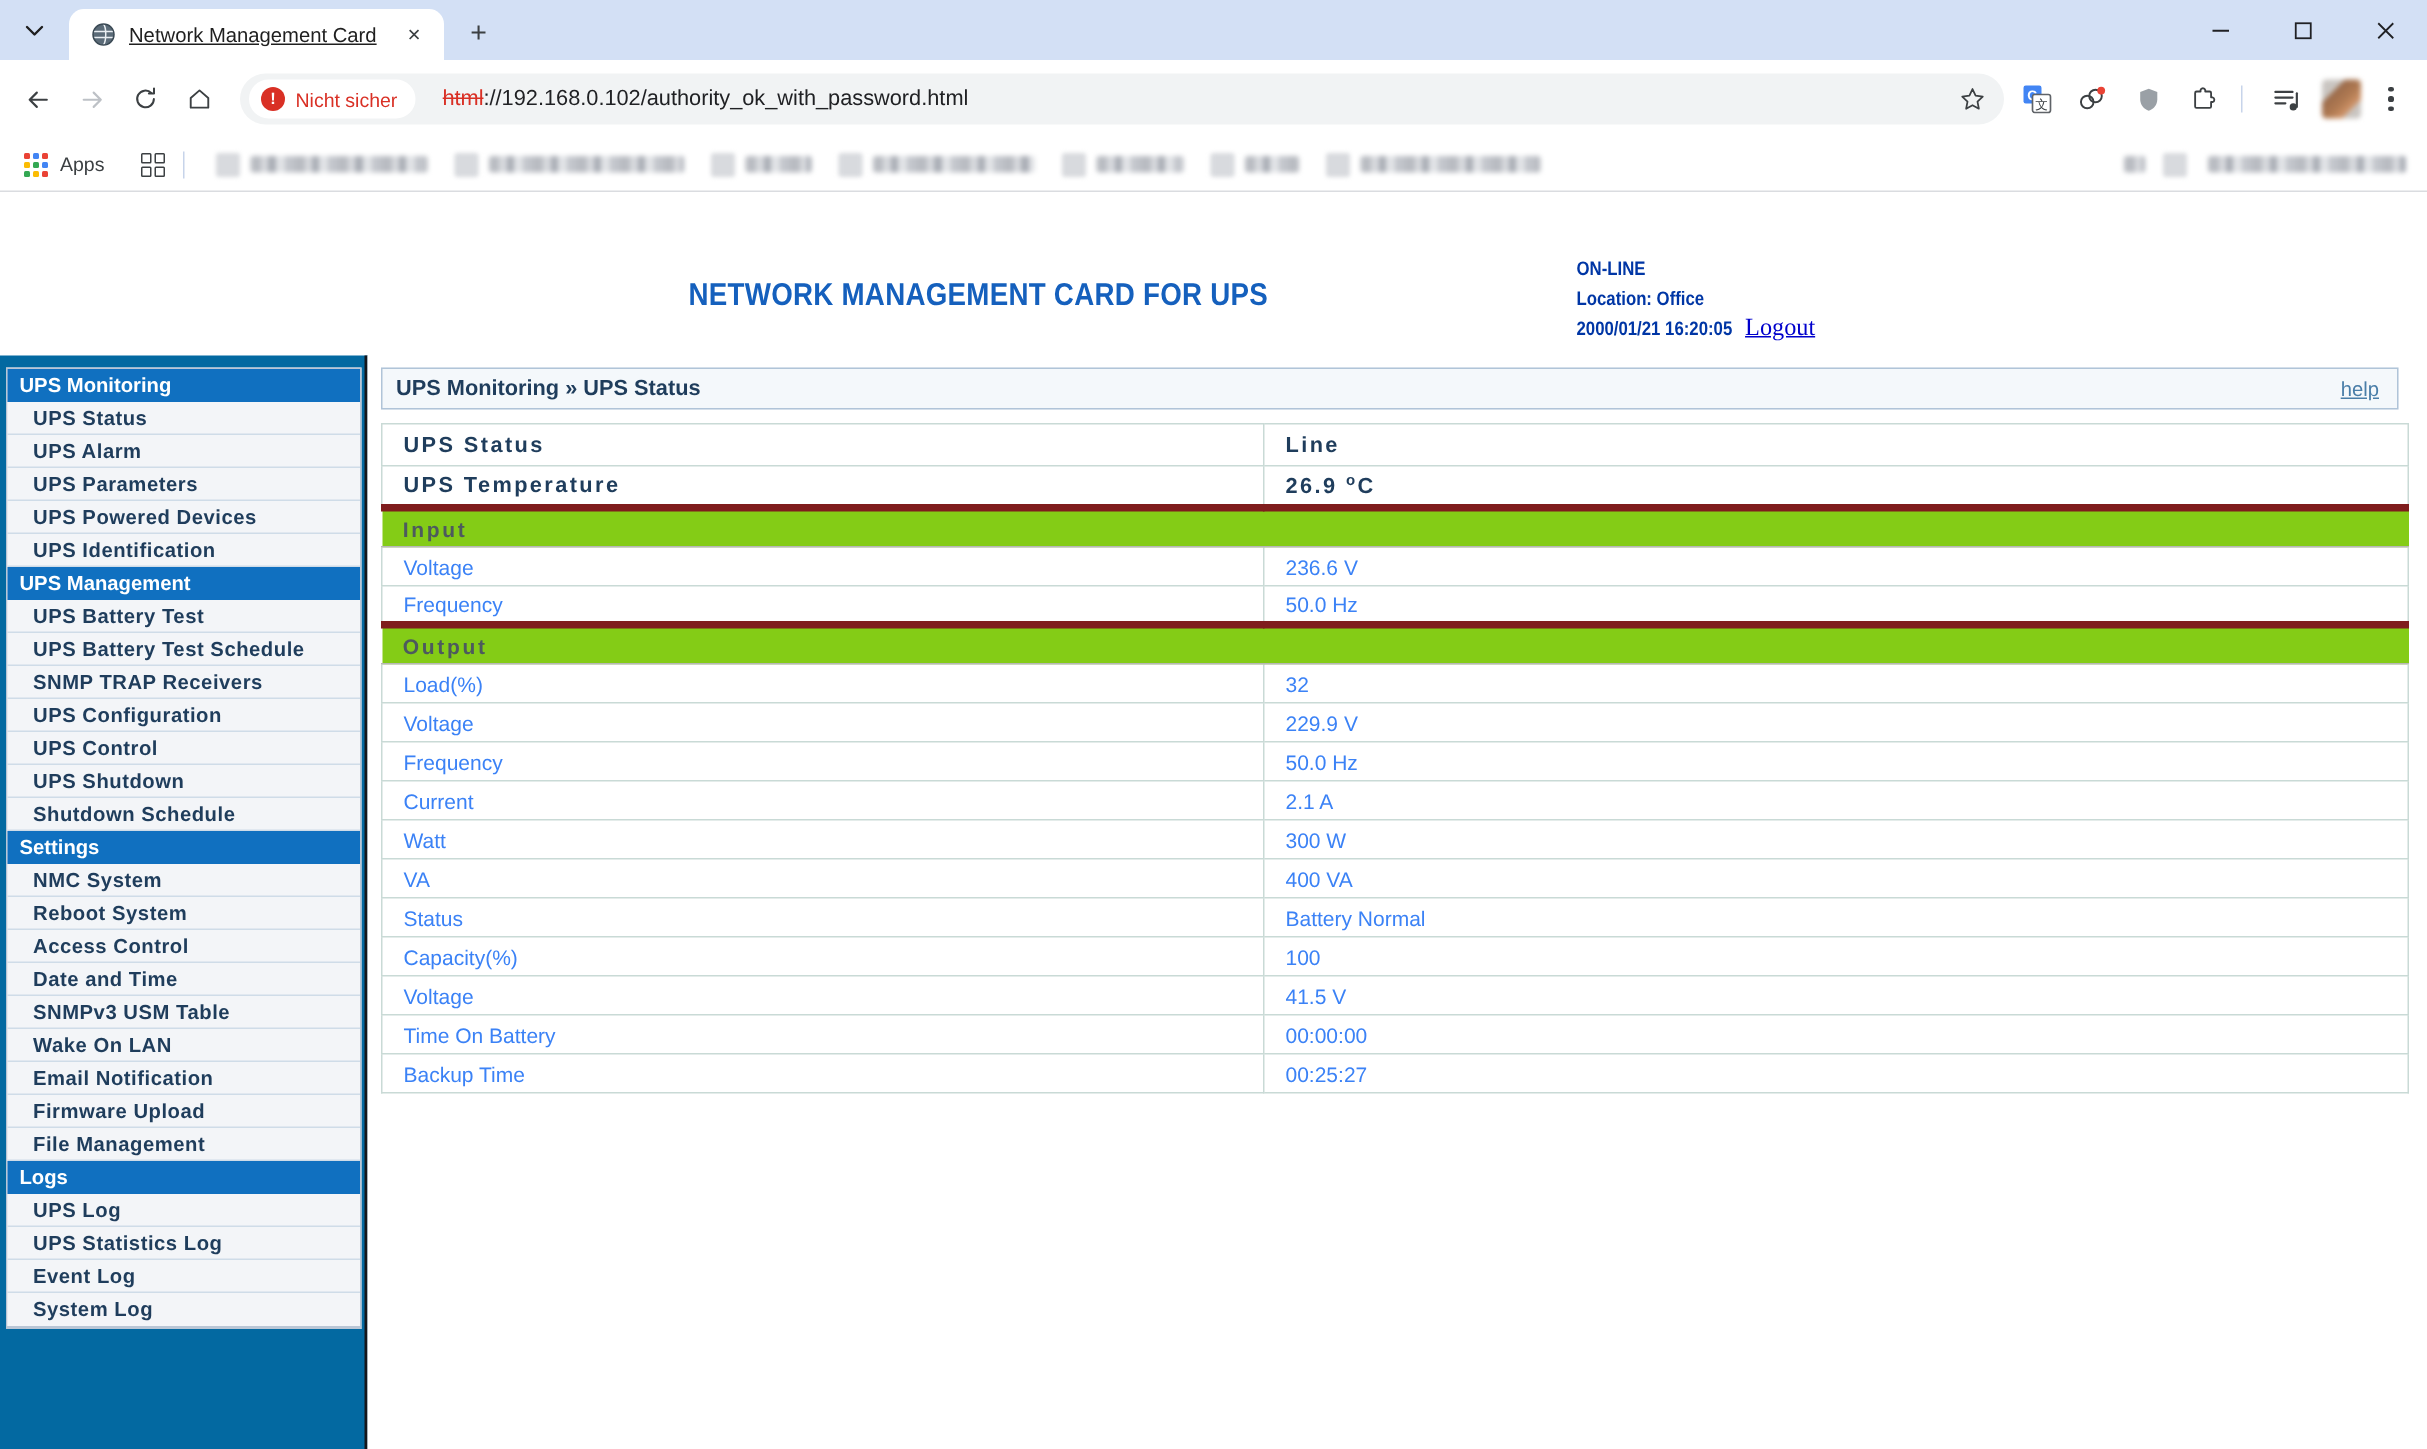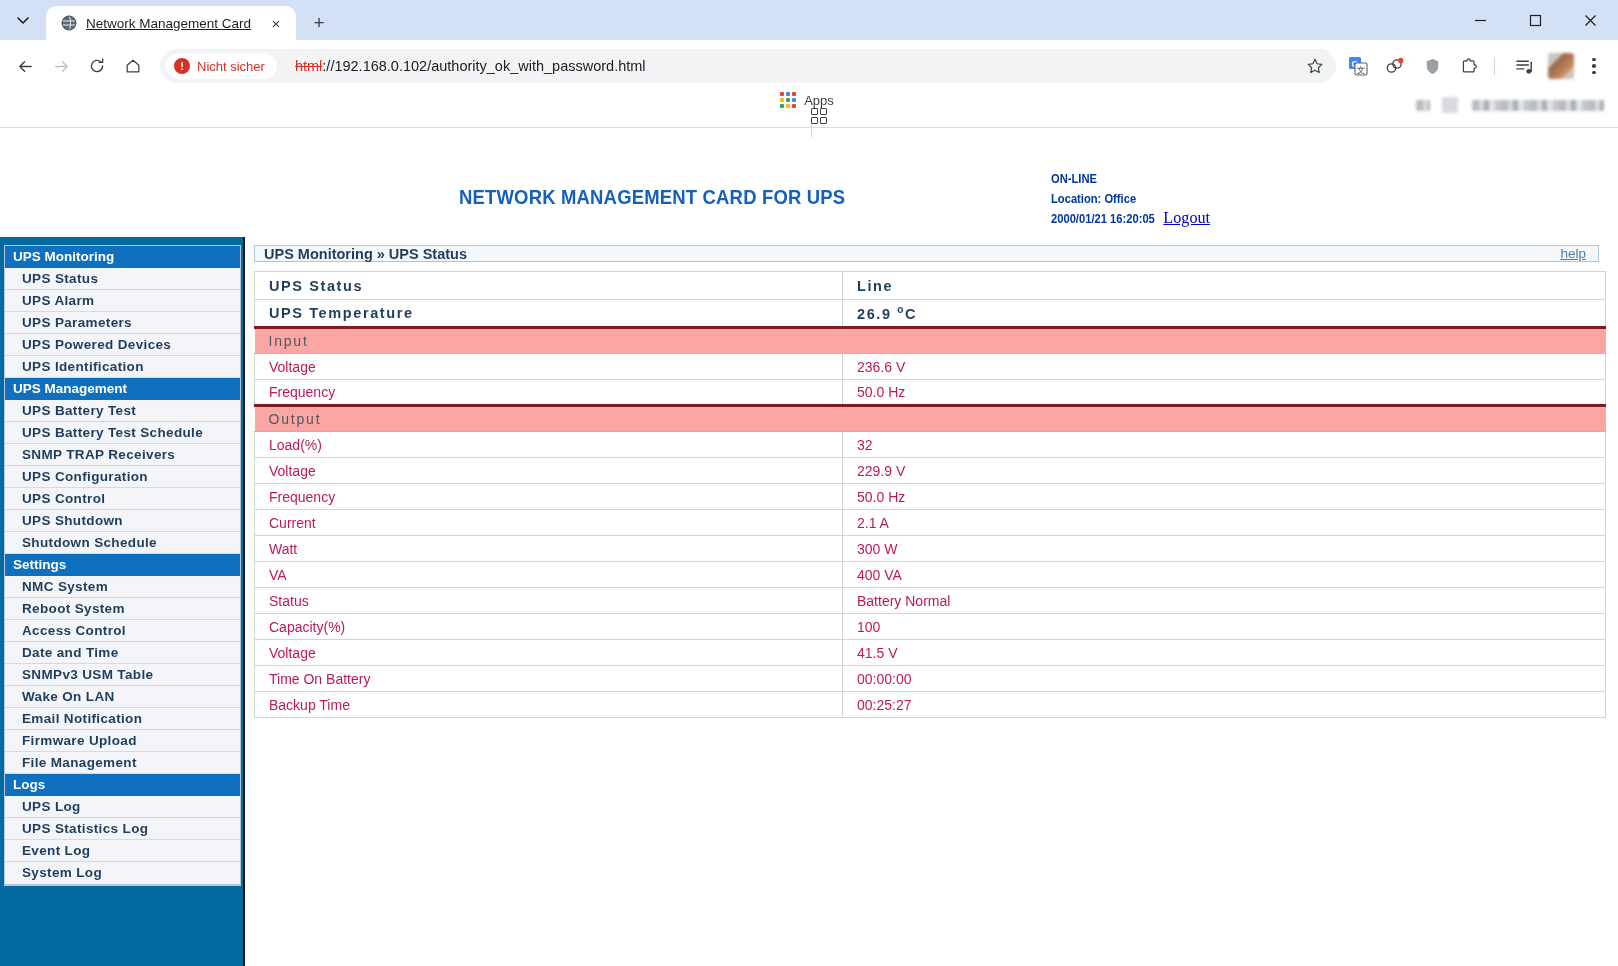--- a/index.html
+++ b/index.html
@@ -185,21 +185,20 @@
 
   .bookmarks {
     height: 36px;
     background: #ffffff;
     display: flex;
     align-items: center;
     padding: 0 12px 0 16px;
     gap: 0;
     border-bottom: 1px solid #dadce0;
     position: relative;
-    flex-direction: column;
   }
   .bm-apps {
     display: flex; align-items: center; gap: 8px;
     padding: 0 8px 0 0;
     flex: 0 0 auto;
   }
   .apps-grid {
     width: 16px; height: 16px;
     display: grid;
     grid-template-columns: repeat(3, 4px);
@@ -349,21 +348,21 @@
   .nav-item:last-child { border-bottom: none; }
 
   
   .content {
     flex: 1;
     padding: 8px 8px 0 9px;
     min-width: 0;
     background: #ffffff;
   }
   .crumb-bar {
-    height: 17px;
+    height: 28px;
     border: 1px solid #b0c4d8;
     background: #f4f8fb;
     display: flex;
     align-items: center;
     justify-content: space-between;
     padding: 0 12px 0 9px;
     width: 1345px;
   }
   .crumb-text {
     font-size: 14.5px;
@@ -379,41 +378,41 @@
     margin-top: 9px;
     border-collapse: collapse;
     width: 1352px;
     table-layout: fixed;
   }
   .ups-table tr { height: 26px; }
   .ups-table td {
     border: 1px solid #c9dad6;
     padding: 0 0 0 14px;
     font-size: 14px;
-    color: #be185d;
+    color: #3b82f6;
     vertical-align: middle;
     background: #ffffff;
   }
   .col-label { width: 588px; }
 
   tr.head-row td {
     font-size: 14.5px;
     font-weight: bold;
     color: #1f3d5c;
     letter-spacing: 1.6px;
     height: 28px;
   }
   tr.section-row td {
-    background: #fca5a5;
+    background: #84cc16;
     border-left: none;
     border-right: none;
-    border-top: 3px solid #7f1d1d;
+    border-top: 5px solid #7f1d1d;
     border-bottom: 1px solid #b7b7b7;
     font-size: 14px;
-    font-weight: normal;
+    font-weight: bold;
     color: #4d5a5e;
     letter-spacing: 1.8px;
     padding-left: 14px;
     height: 25px;
   }
   .sup-deg { font-size: 10px; vertical-align: super; }
 </style>
 </head>
 <body>
 

